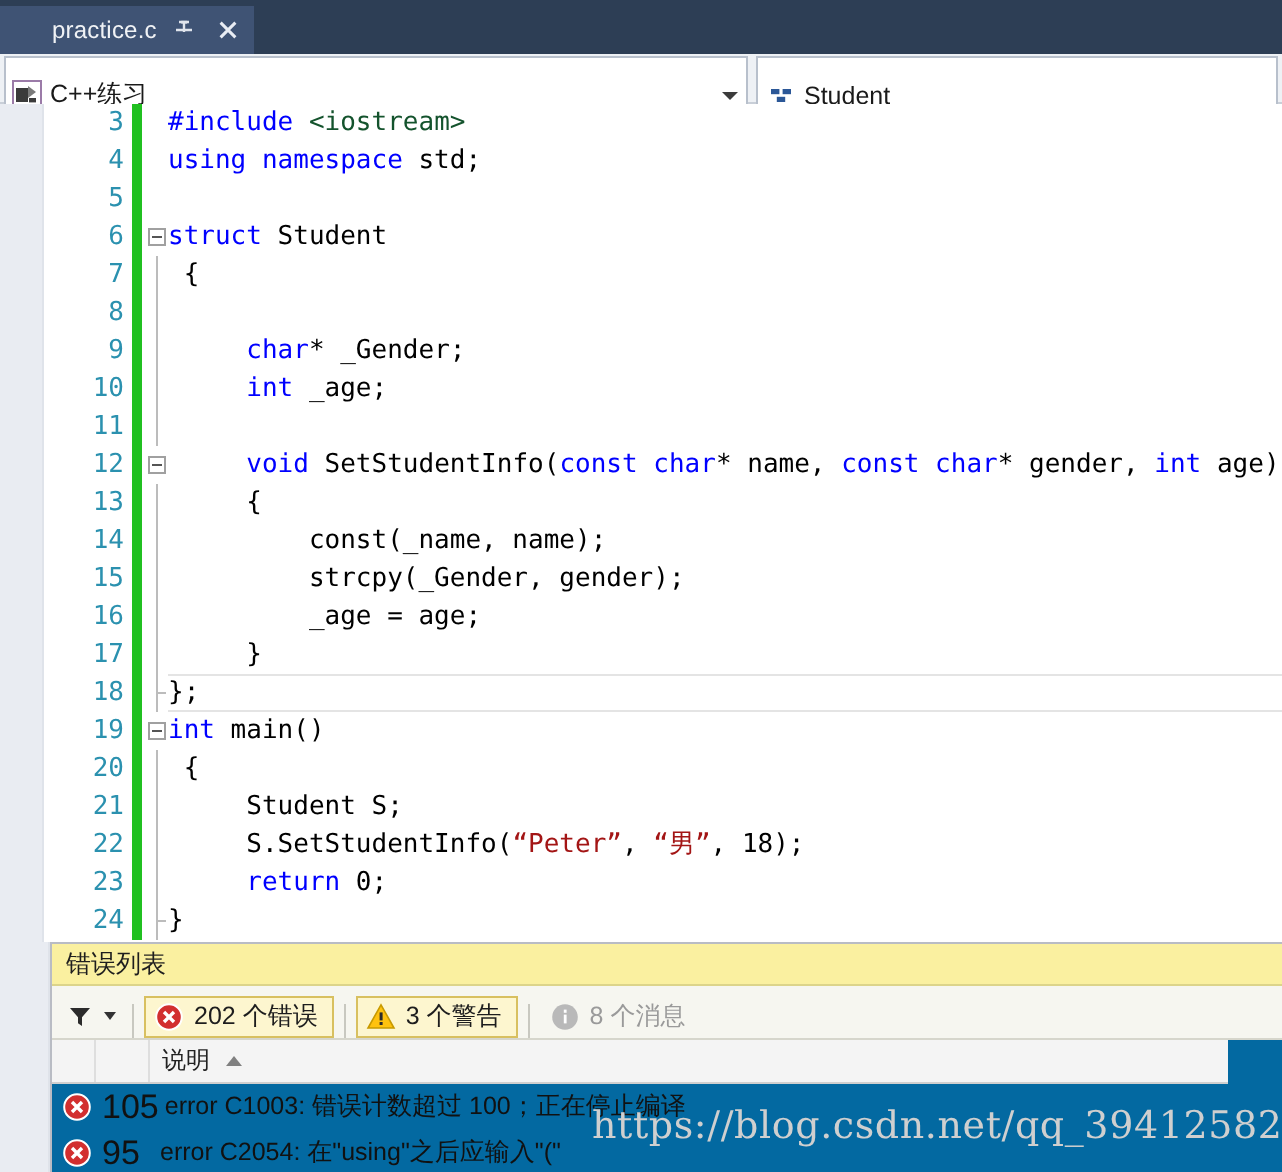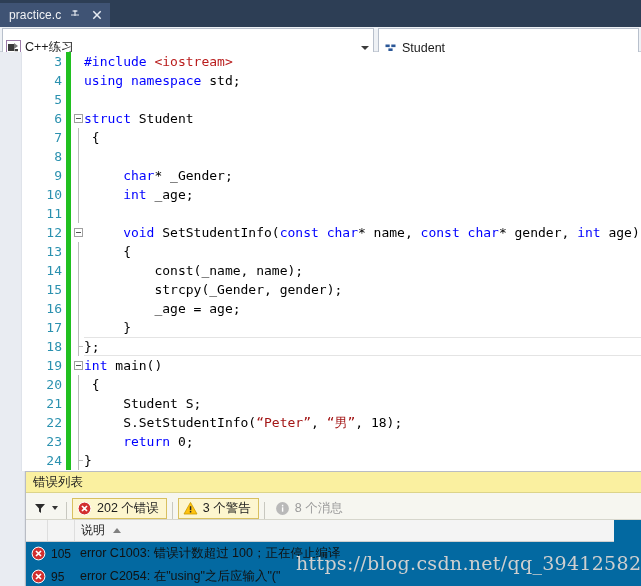--- a/index.html
+++ b/index.html
@@ -24,21 +24,21 @@
     width: 641px; height: 27px;
     background: #2d3e55;
   }
   #doc-tab {
     position: absolute;
     left: 0; top: 3px;
     height: 24px;
     background: #3f5374;
     display: flex;
     align-items: center;
-    padding: 0 5px 0 9px;
+    padding: 0 5px 0 26px;
     box-sizing: border-box;
     color: #ffffff;
   }
   #doc-tab .tab-label {
     font-size: 12px;
     color: #f0f2f5;
     white-space: nowrap;
     letter-spacing: 0.1px;
   }
   .tab-icon {
@@ -191,21 +191,21 @@
     top: 0;
     height: 19px;
     width: 557px;
     border-top: 1px solid #e4e4e4;
     border-bottom: 1px solid #e4e4e4;
     box-sizing: border-box;
   }
   .kw   { color: #0000ff; }
   .pre  { color: #0000ff; }
   .str  { color: #a31515; }
-  .inc  { color: #b91c1c; }
+  .inc  { color: #14532d; }
   .plain{ color: #000000; }
 
   
   #errorlist {
     position: absolute;
     left: 25px; top: 471px;
     width: 616px; height: 115px;
     background: #0369a1;
     border: 1px solid #b9bcc4;
     border-right: none;
@@ -321,21 +321,21 @@
     position: relative;
     height: 23px;
     display: flex;
     align-items: center;
     padding-left: 5px;
     box-sizing: border-box;
   }
   .err-row .err-ico { width: 15px; height: 15px; flex: 0 0 auto; }
   .err-row .err-ico svg { display: block; }
   .err-row .err-num {
-    font-size: 12px;
+    font-size: 17px;
     color: #111;
     margin-left: 5px;
     min-width: 26px;
   }
   .err-row .err-desc {
     font-size: 12.5px;
     color: #111;
     margin-left: 3px;
     white-space: nowrap;
   }

